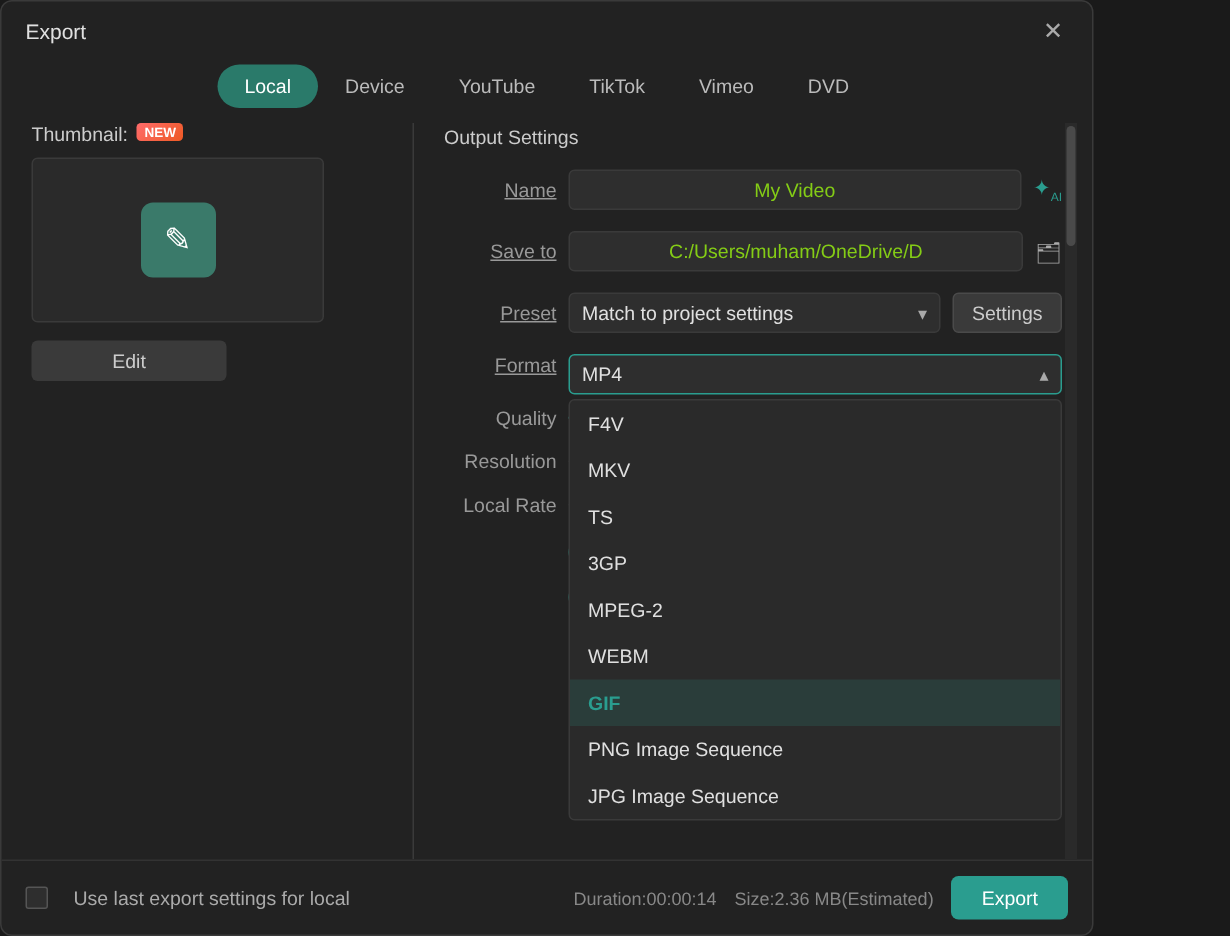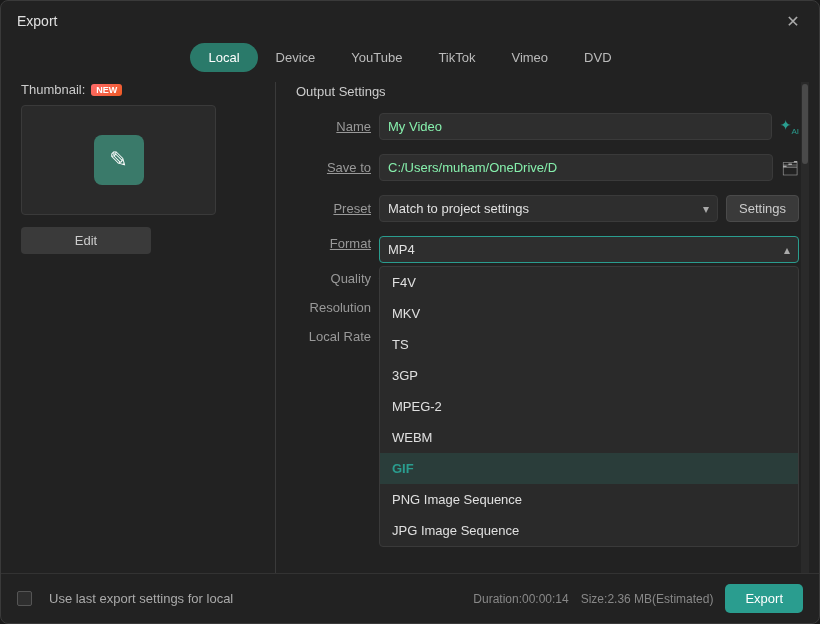--- a/index.html
+++ b/index.html
@@ -6,21 +6,21 @@
     body {
       width: 820px;
       height: 624px;
       background: #1a1a1a;
       font-family: -apple-system, BlinkMacSystemFont, 'Segoe UI', sans-serif;
       color: #e0e0e0;
       font-size: 13px;
       overflow: hidden;
     }
     .window {
-      width: 820px;
+      width: 729px;
       height: 624px;
       background: #222222;
       border: 1px solid #3a3a3a;
       border-radius: 8px;
       display: flex;
       flex-direction: column;
       position: relative;
     }
     .title-bar {
       display: flex;
@@ -82,21 +82,21 @@
       flex-shrink: 0;
       display: flex;
       flex-direction: column;
       padding: 0 10px 0 10px;
     }
     .thumbnail-label {
       font-size: 13px;
       color: #ccc;
       margin-bottom: 8px;
       display: flex;
-      align-items: center;
+      align-items: flex-start;
       gap: 6px;
     }
     .new-badge {
       background: linear-gradient(135deg, #ff6b6b, #ee5a24);
       color: #fff;
       font-size: 9px;
       padding: 1px 5px;
       border-radius: 3px;
       font-weight: bold;
     }
@@ -167,24 +167,25 @@
       color: #999;
       font-size: 13px;
       flex-shrink: 0;
       text-decoration: underline;
     }
     .form-input {
       flex: 1;
       background: #2e2e2e;
       border: 1px solid #3a3a3a;
       border-radius: 4px;
-      color: #86efac;
+      color: #84cc16;
       padding: 5px 8px;
       font-size: 13px;
       outline: none;
+      text-align: center;
     }
     .ai-icon {
       color: #2a9d8f;
       font-size: 14px;
       cursor: pointer;
     }
     .folder-icon {
       color: #aaa;
       cursor: pointer;
       font-size: 14px;

